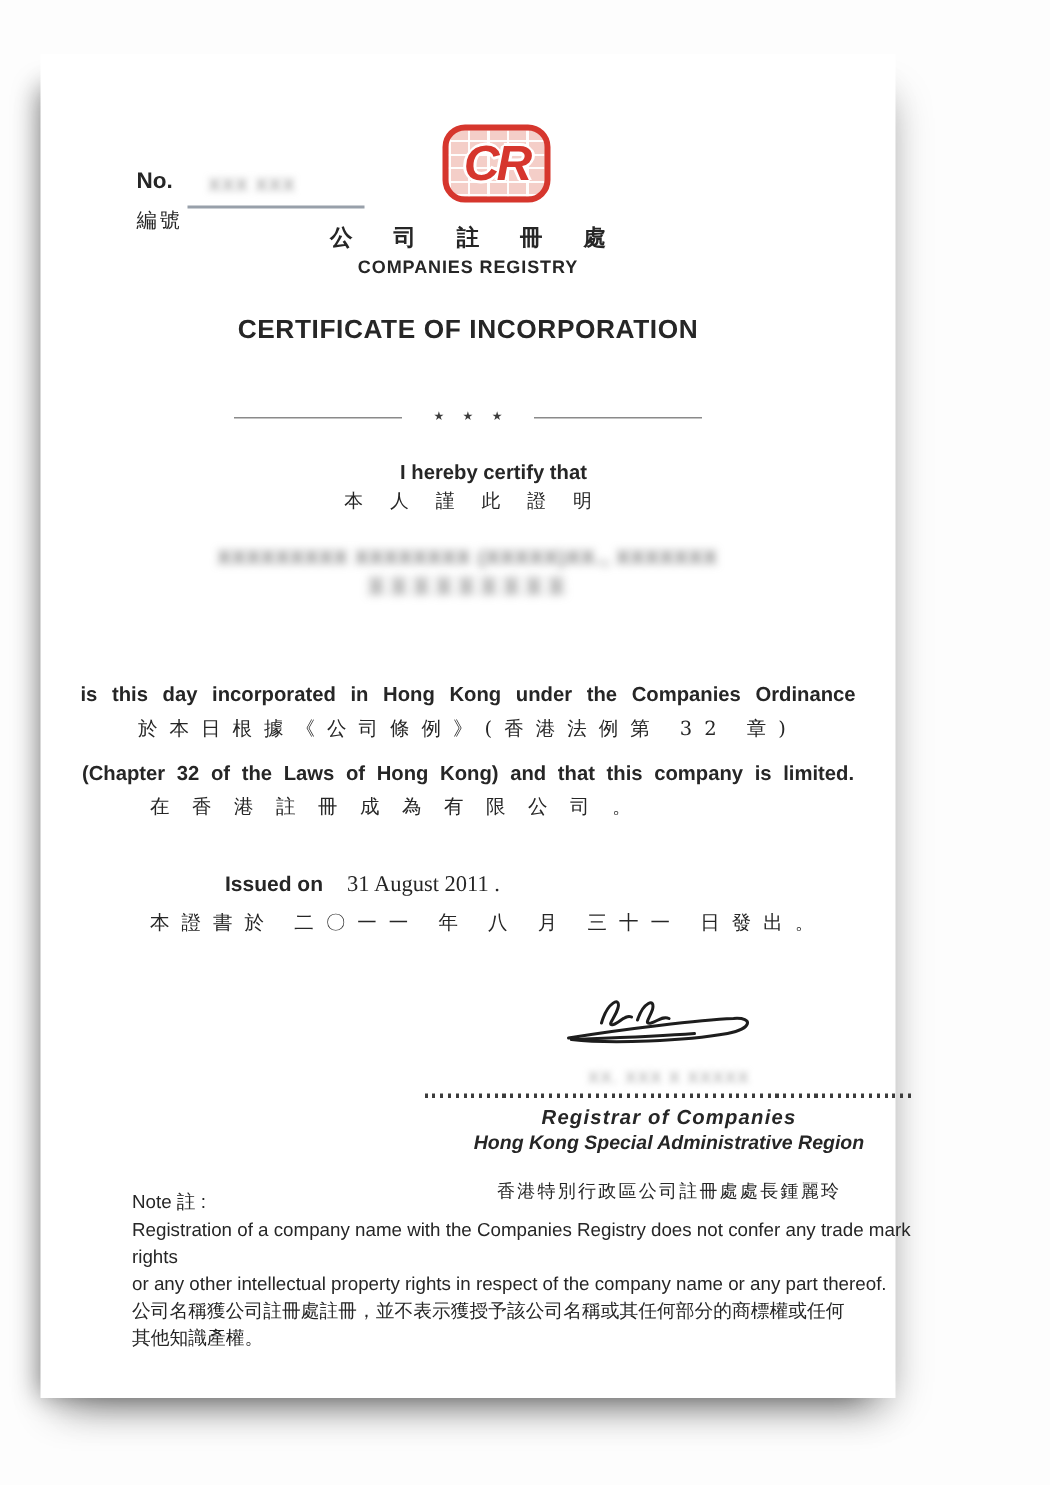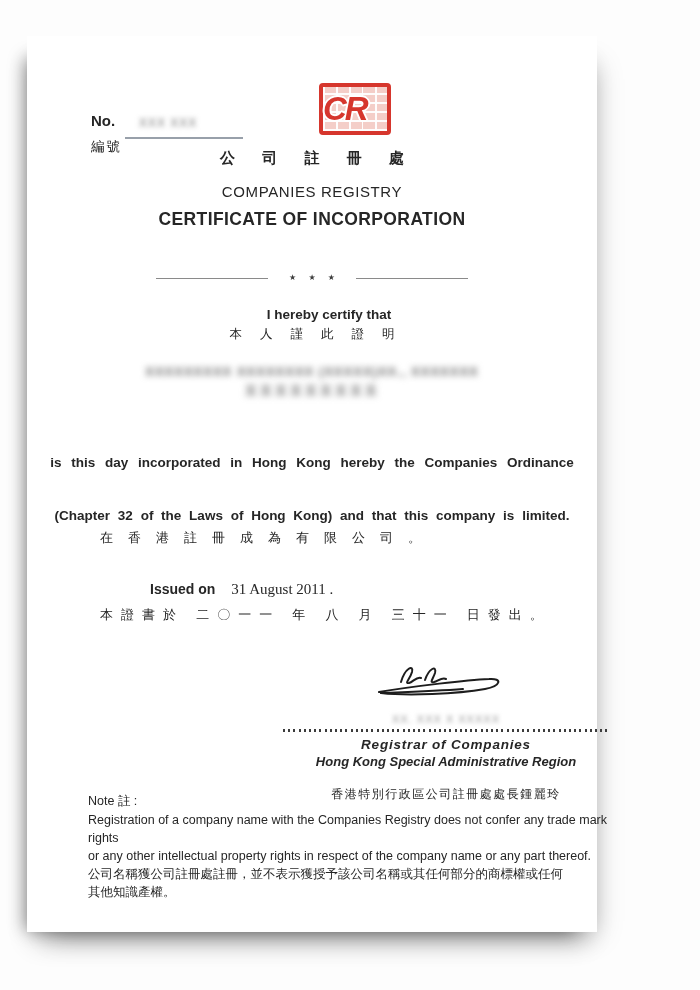--- a/index.html
+++ b/index.html
@@ -13,32 +13,32 @@
   .center{left:0;width:100%;text-align:center;}
   .cjk{font-family:"DejaVu Serif","Liberation Serif",serif;}
 
   
   .no-en{left:64px;top:76px;font-weight:bold;font-size:15px;}
   .no-value{left:112px;top:80px;font-size:12px;color:#7a7a7a;filter:blur(2.6px);letter-spacing:1px;}
   .no-line{left:98px;top:101px;width:118px;border-bottom:2px solid #98a0aa;}
   .no-cn{left:64px;top:102px;font-size:13.5px;letter-spacing:2px;}
 
   
-  .logo{left:292px;top:47px;width:72px;height:52px;border:4px solid #d6362d;border-radius:4px;
-        box-sizing:border-box;display:flex;align-items:center;
+  .logo{left:268px;top:47px;width:72px;height:52px;border:4px solid #d6362d;border-radius:15px;
+        box-sizing:border-box;display:flex;align-items:center;justify-content:center;
         background-color:#f4cec8;
         background-image:repeating-linear-gradient(0deg,rgba(255,255,255,.95) 0 1.5px,transparent 1.5px 9px),
                          repeating-linear-gradient(90deg,rgba(255,255,255,.95) 0 1.5px,transparent 1.5px 13px);}
   .logo-text{font-style:italic;font-weight:800;font-size:33px;color:#d6362d;letter-spacing:-2px;
              line-height:1;transform:translateY(-1px);
              text-shadow:-2px 0 0 #fff,2px 0 0 #fff,0 -2px 0 #fff,0 2px 0 #fff,
                          -1px -1px 0 #fff,1px 1px 0 #fff,1px -1px 0 #fff,-1px 1px 0 #fff;}
 
   .registry-cn{top:113px;font-size:15px;letter-spacing:11px;text-indent:11px;font-weight:600;}
-  .registry-en{top:147px;font-size:15px;font-weight:normal;letter-spacing:.6px;}
+  .registry-en{top:135px;font-size:12px;font-weight:bold;letter-spacing:.6px;}
 
   
   .title-en{top:173px;font-size:17.5px;font-weight:bold;letter-spacing:.4px;}
   .title-cn{top:201px;font-size:16.5px;font-weight:700;letter-spacing:13px;text-indent:13px;}
 
   .divider{top:238px;display:flex;align-items:center;justify-content:center;width:100%;left:0;}
   .divider .rule{width:112px;height:0;border-top:1.4px solid #8a8a8a;}
   .divider .stars{font-size:8px;color:#3d3d3d;letter-spacing:5px;text-indent:5px;margin:0 16px;transform:translateY(-1px);}
 
   .certify-en{top:271px;font-size:13.5px;font-weight:bold;padding-left:17px;}
@@ -98,21 +98,22 @@
       <span class="stars">★ ★ ★</span>
       <span class="rule"></span>
     </div>
 
     <div class="abs center certify-en">I hereby certify that</div>
     <div class="abs center certify-cn cjk">本 人 謹 此 證 明</div>
 
     <div class="abs center company-en">XXXXXXXXX XXXXXXXX (XXXXX)XX., XXXXXXX</div>
     <div class="abs center company-cn cjk">某某某某某某某某某</div>
 
-    <div class="abs center line1-en">is this day incorporated in Hong Kong hereby the Companies Ordinance</div>
+    <div class="abs center line1-en">is this day incorporated in Hong Kong under the Companies Ordinance</div>
+    <div class="abs center line1-cn cjk">於本日根據《公司條例》(香港法例第 32 章)</div>
     <div class="abs center line2-en">(Chapter 32 of the Laws of Hong Kong) and that this company is limited.</div>
     <div class="abs line2-cn cjk">在香港註冊成為有限公司。</div>
 
     <div class="abs issued-row">
       <span class="issued-label">Issued on</span><span class="issued-date">31 August 2011 .</span>
     </div>
     <div class="abs issued-cn cjk">本證書於 二〇一一 年 八 月 三十一 日發出。</div>
 
     <svg class="abs signature" width="150" height="50" viewBox="0 0 150 50">
       <g fill="none" stroke="#1d1d1d" stroke-width="2" stroke-linecap="round">

